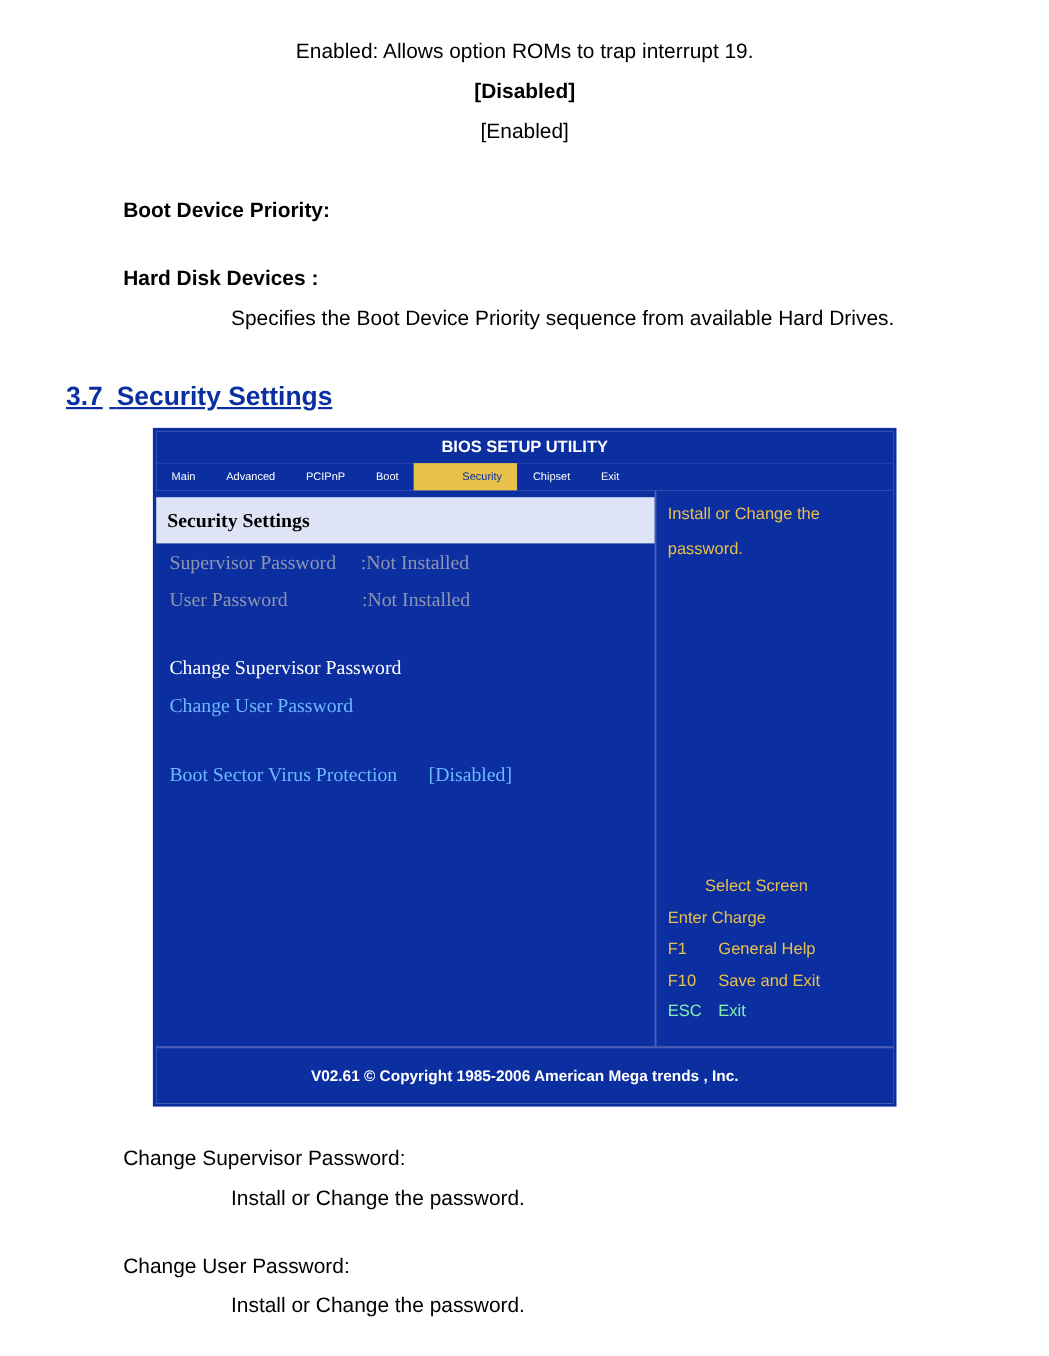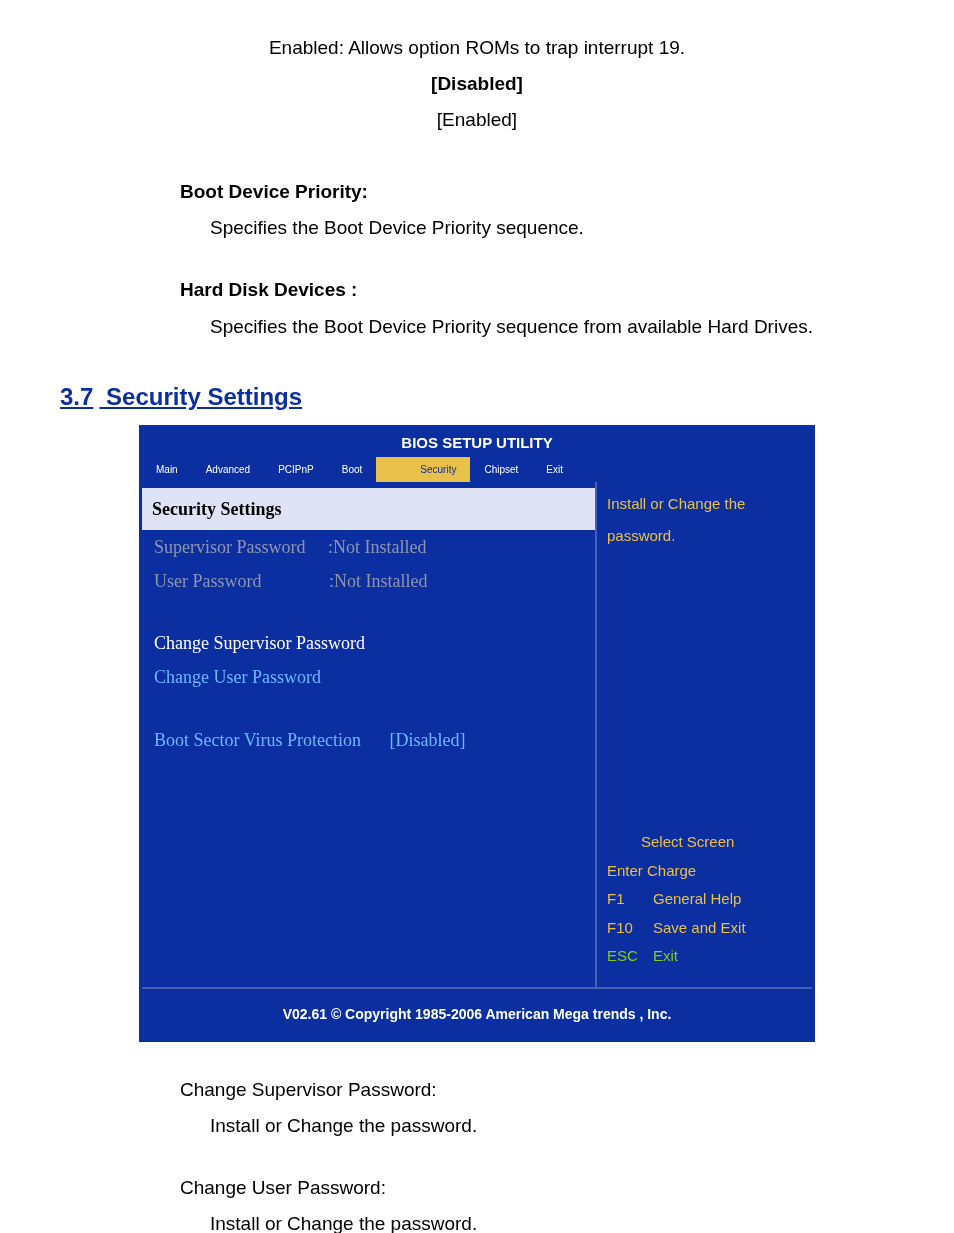--- a/index.html
+++ b/index.html
@@ -17,21 +17,21 @@
     text-align: center;
   }
   .line {
     font-size: 19px;
     line-height: 1.9;
   }
   .bold {
     font-weight: bold;
   }
   .indent1 {
-    margin-left: 120px;
+    margin-left: 52px;
   }
   .indent2 {
     margin-left: 150px;
   }
   .spacer-md { height: 26px; }
   .spacer-lg { height: 36px; }
 
   .section-heading {
     font-size: 24px;
     font-weight: bold;
@@ -136,21 +136,21 @@
   .footer-keys .kv {
     display: flex;
   }
   .footer-keys .ksp {
     width: 46px;
   }
   .footer-keys .center-key {
     padding-left: 34px;
   }
   .esc-row {
-    color: #84cc16;
+    color: #86efac;
   }
   .bios-footer {
     background: #0b2ea0;
     color: #fff;
     text-align: center;
     font-weight: bold;
     font-size: 14px;
     padding: 17px 0;
     border-top: 2px solid #4a5fb3;
   }
@@ -160,21 +160,20 @@
 
 <div class="page">
 
   <div class="line center">Enabled: Allows option ROMs to trap interrupt 19.</div>
   <div class="line center bold">[Disabled]</div>
   <div class="line center">[Enabled]</div>
 
   <div class="spacer-lg"></div>
 
   <div class="line bold indent1">Boot Device Priority:</div>
-  <div class="line indent2">Specifies the Boot Device Priority sequence.</div>
 
   <div class="spacer-md"></div>
 
   <div class="line bold indent1">Hard Disk Devices :</div>
   <div class="line indent2">Specifies the Boot Device Priority sequence from available Hard Drives.</div>
 
   <div class="section-heading">
     <span class="section-num">3.7</span>
     <span>Security Settings</span>
   </div>

